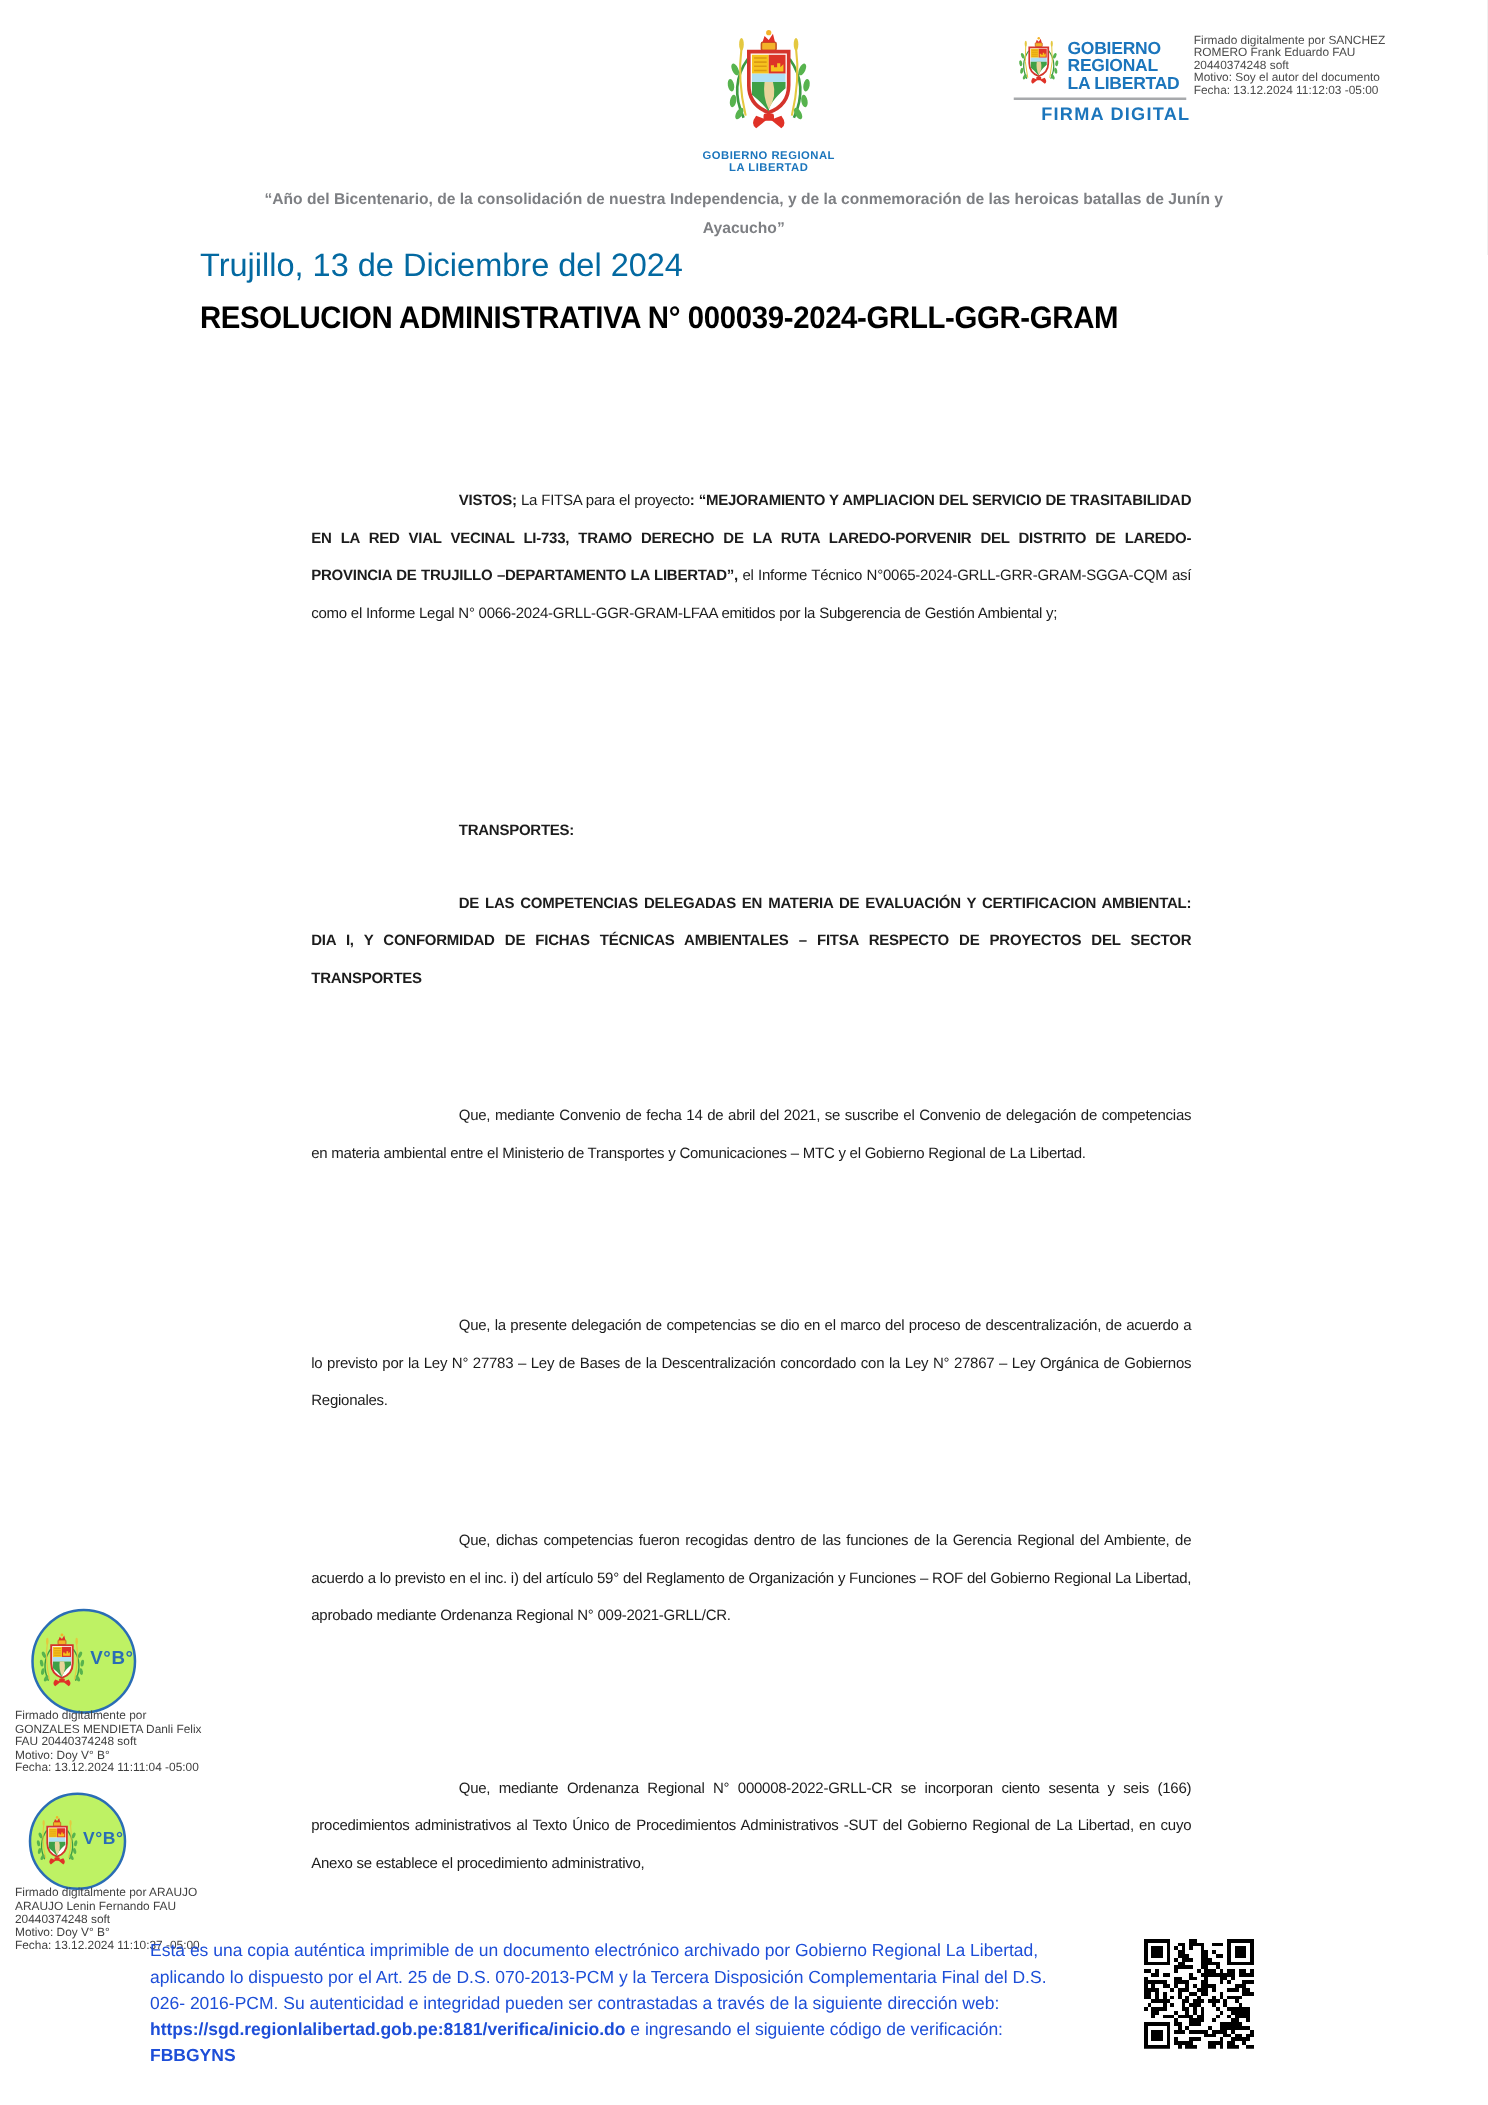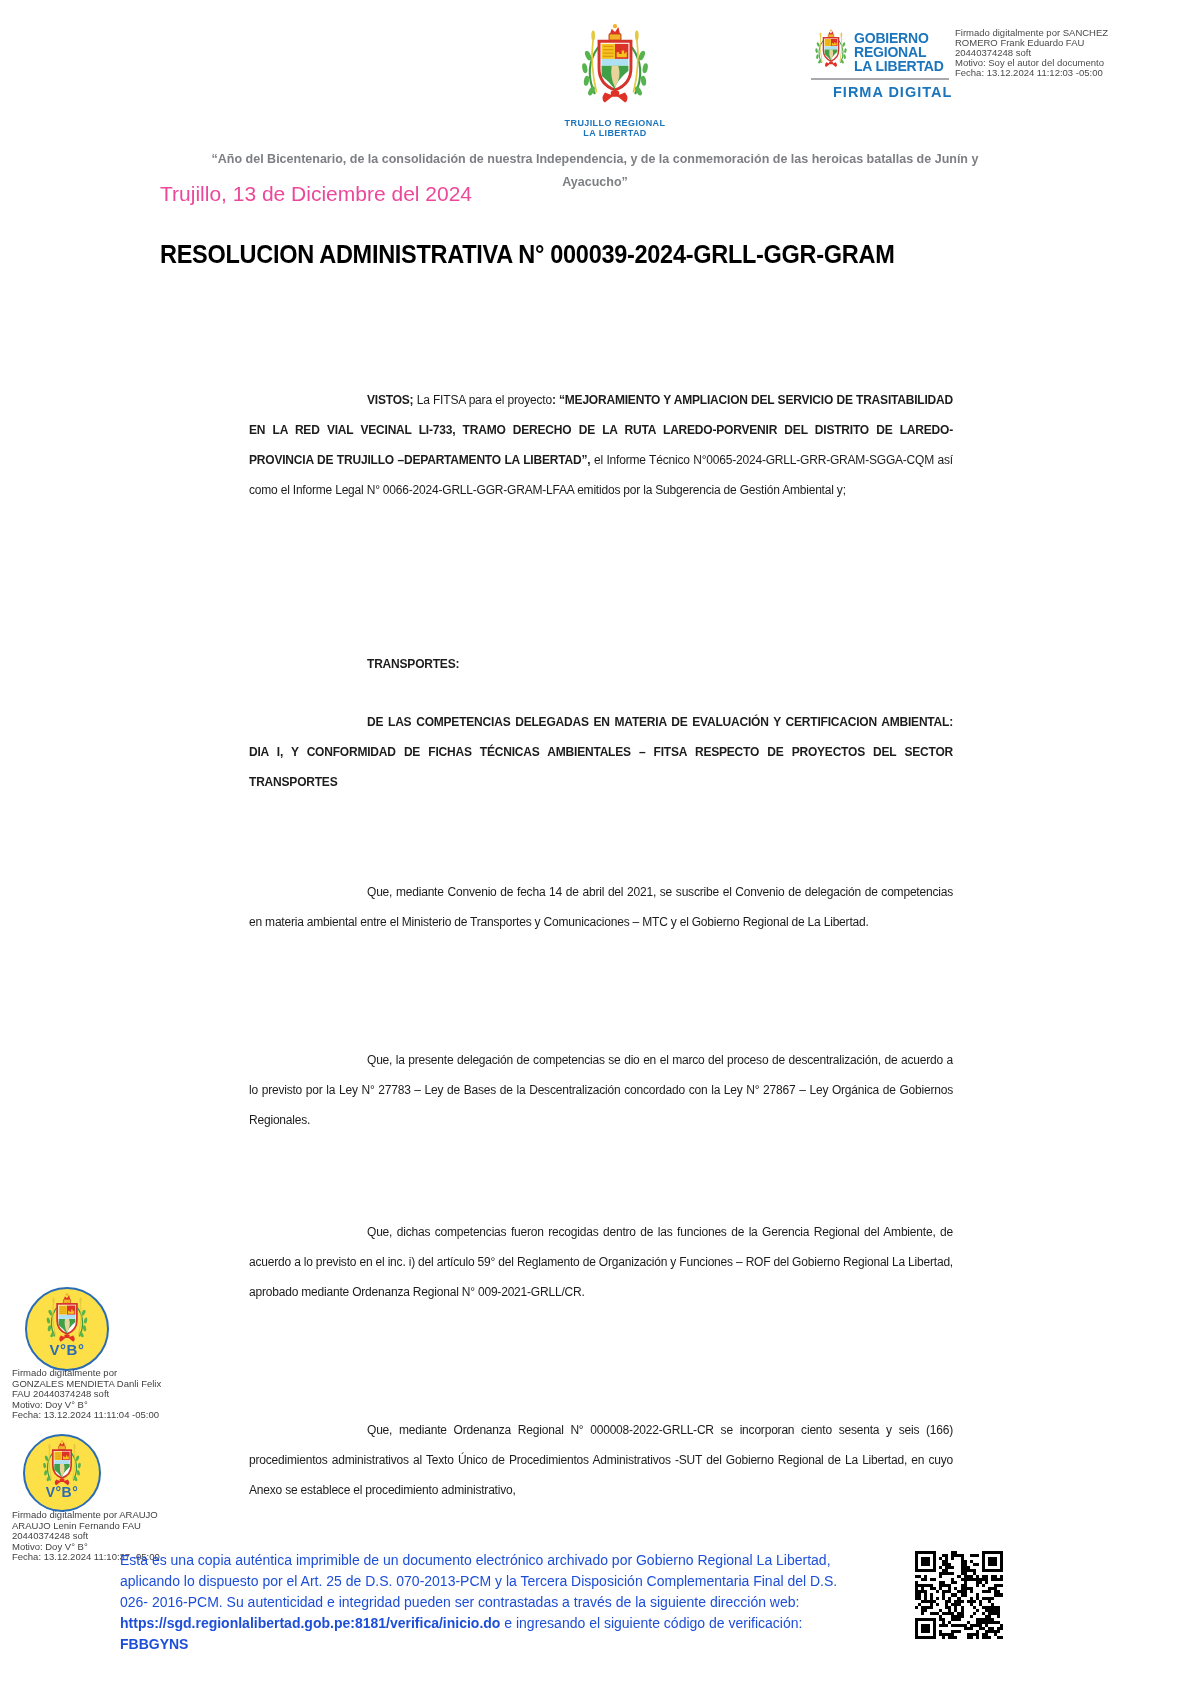--- a/index.html
+++ b/index.html
@@ -21,33 +21,33 @@
   .brand-text{left:854px;top:31px;font-size:14px;font-weight:bold;color:#1b75bc;
     line-height:14px;letter-spacing:-0.2px;}
   .brand-divider{left:811px;top:78px;width:138px;height:2px;background:#a7a9ac;}
   .firma-digital{left:833px;top:84px;font-size:14.5px;font-weight:bold;color:#1b75bc;
     letter-spacing:1px;}
   .sig-top{left:955px;top:28px;width:190px;font-size:9.5px;line-height:10px;color:#4a4a4a;}
 
   
   .motto{left:190px;top:148px;width:810px;text-align:center;
     font-size:12.5px;font-weight:bold;color:#7d7f83;line-height:23px;}
-  .date-line{left:160px;top:182px;font-size:21px;color:#ec4899;}
+  .date-line{left:160px;top:197px;font-size:26px;color:#0369a1;}
   .doc-title{left:160px;top:240px;margin:0;font-size:25px;font-weight:bold;color:#000;
     letter-spacing:-0.3px;transform:scaleX(0.94);transform-origin:0 0;white-space:nowrap;}
 
   
   .para{left:237px;width:704px;margin:12px;font-size:12px;line-height:30px;
     text-align:justify;text-indent:118px;color:#1c1c1c;letter-spacing:-0.2px;}
   .b{font-weight:bold;}
   .para.bold{font-weight:bold;}
 
   
-  .stamp{border:2.5px solid #2a6db5;border-radius:50%;background:#fde047;
-    display:flex;flex-direction:column;align-items:center;box-sizing:border-box;}
+  .stamp{border:2.5px solid #2a6db5;border-radius:50%;background:#bef264;
+    display:flex;flex-direction:row;align-items:center;box-sizing:border-box;}
   .stamp svg{display:block;}
   .vobo{color:#2a6db5;font-weight:bold;font-size:15px;margin-top:-9px;letter-spacing:.5px;}
   .stamp-sig{font-size:9.5px;line-height:10.5px;color:#3f3f3f;}
 
   
   .footer-text{left:120px;top:1550px;width:732px;margin:0;
     font-size:14px;line-height:21px;color:#1d4ed8;text-align:left;}
   .qr{left:914px;top:1551px;width:90px;height:88px;}
 </style>
 </head>
@@ -98,21 +98,21 @@
   </defs>
 </svg>
 
 <div class="page">
 
   <div class="abs crest-main">
     <svg>
         <use href="#escudo"></use>
       </svg>
     <div class="crest-caption">
-      <div>TRUJILLO REGIONAL</div>
+      <div>GOBIERNO REGIONAL</div>
       <div>LA LIBERTAD</div>
     </div>
   </div>
 
   <div class="abs brand-crest">
     <svg>
         <use href="#escudo"></use>
       </svg>
   </div>
   <div class="abs brand-text">

